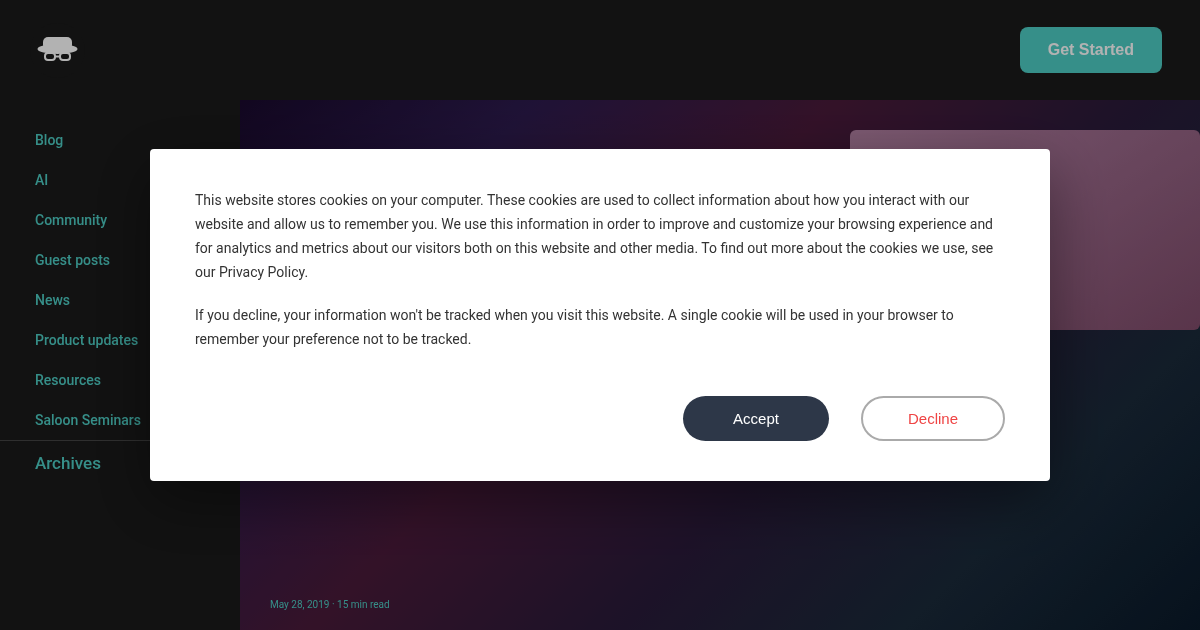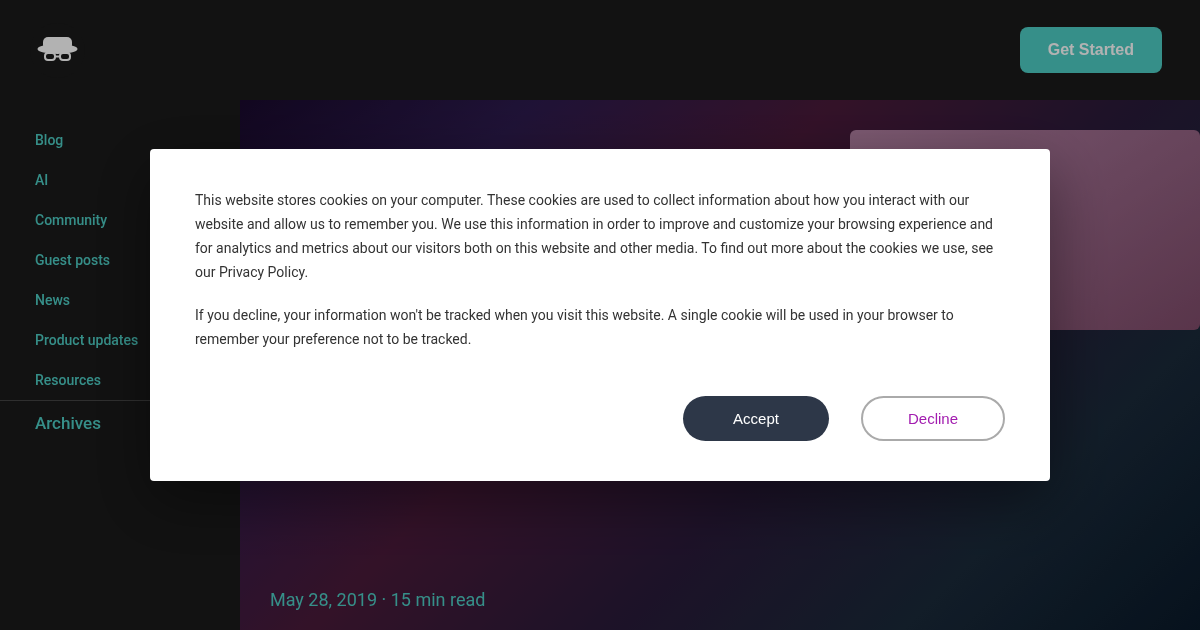--- a/index.html
+++ b/index.html
@@ -187,21 +187,21 @@
       background: linear-gradient(145deg, #cc99bb, #995577);
       border-radius: 6px;
       opacity: 0.8;
     }
 
     .date-meta {
       position: absolute;
       bottom: 20px;
       left: 30px;
       color: #4ecdc4;
-      font-size: 18px;
+      font-size: 10px;
       font-weight: 400;
       z-index: 2;
     }
 
     
     .modal-overlay {
       position: fixed;
       top: 0;
       left: 0;
       right: 0;
@@ -249,21 +249,21 @@
       border: none;
       border-radius: 30px;
       padding: 14px 50px;
       font-size: 15px;
       font-weight: 500;
       cursor: pointer;
     }
 
     .btn-decline {
       background: white;
-      color: #a21caf;
+      color: #ef4444;
       border: 2px solid #aaa;
       border-radius: 30px;
       padding: 12px 45px;
       font-size: 15px;
       font-weight: 500;
       cursor: pointer;
     }
   </style>
 </head>
 <body>
@@ -285,20 +285,21 @@
 </div>
 
 <div class="sidebar">
   <a class="sidebar-item">Blog</a>
   <a class="sidebar-item">AI</a>
   <a class="sidebar-item">Community</a>
   <a class="sidebar-item">Guest posts</a>
   <a class="sidebar-item">News</a>
   <a class="sidebar-item">Product updates</a>
   <a class="sidebar-item">Resources</a>
+  <a class="sidebar-item">Saloon Seminars</a>
   <div class="archives-row">
     <span>Archives</span>
     <span class="chevron-up">▲</span>
   </div>
 </div>
 
 <div class="main-content">
   <div class="hero-image">
     <div class="tech-illustration">
 

